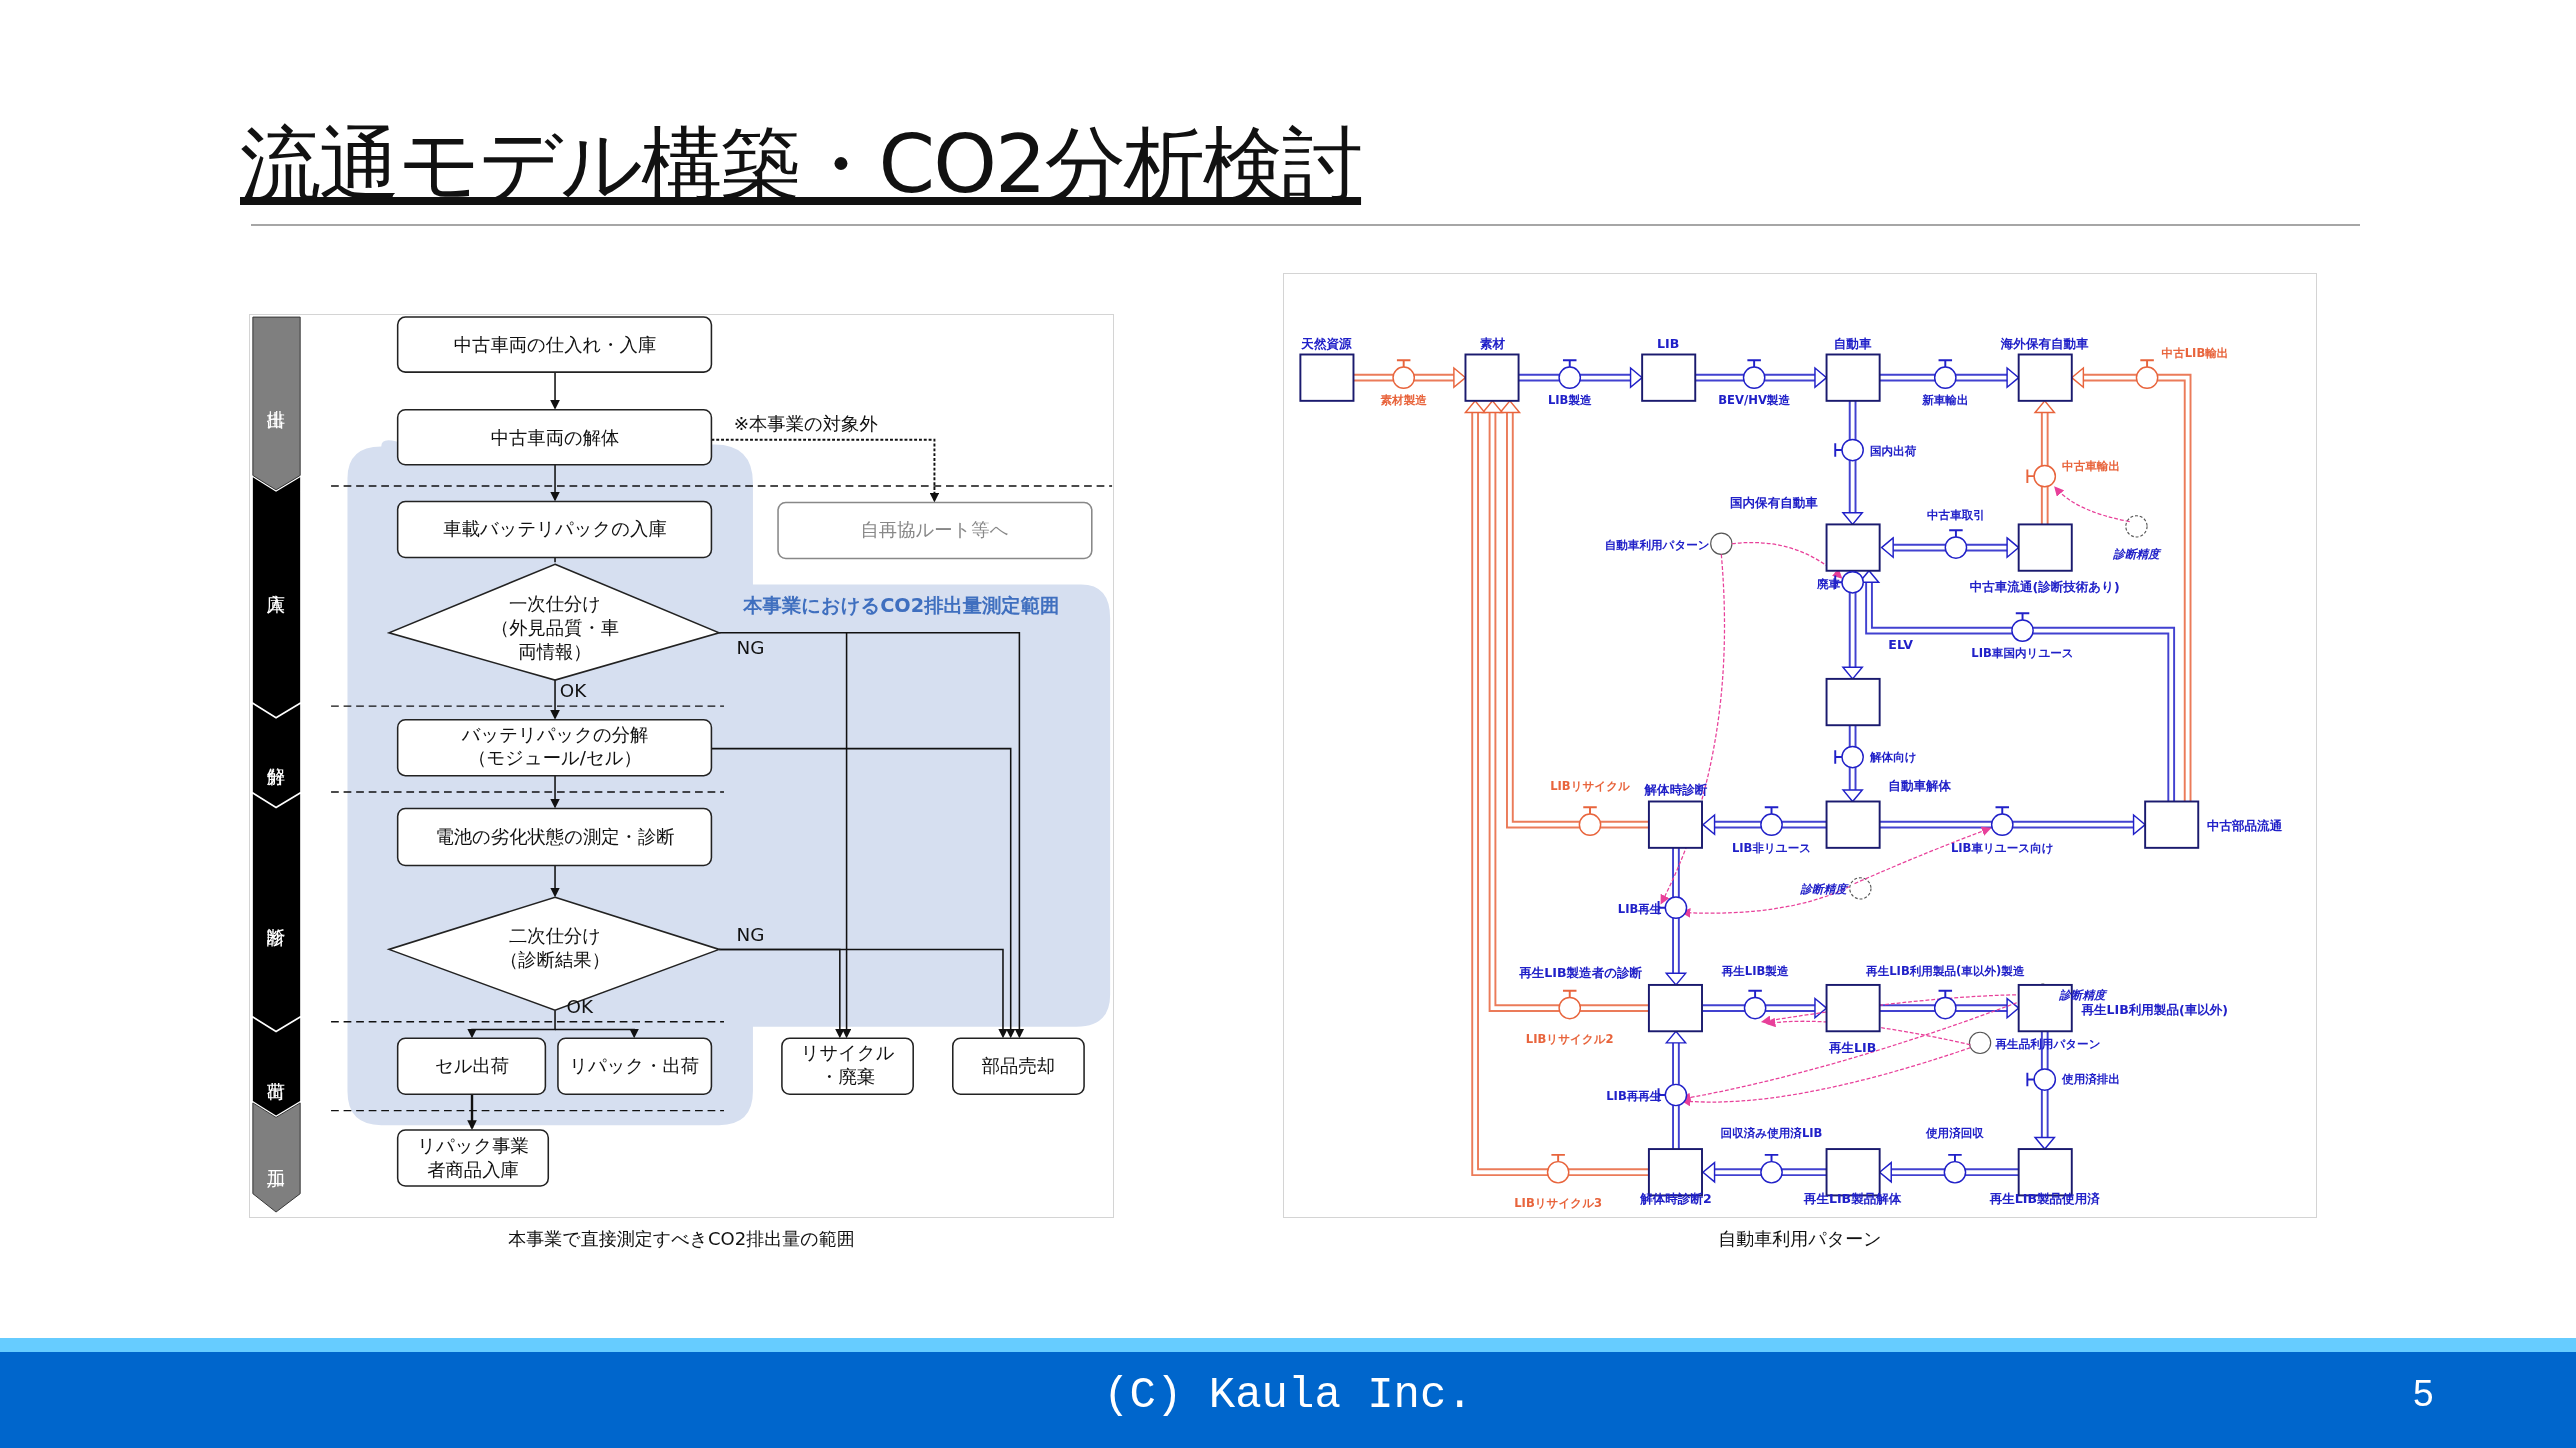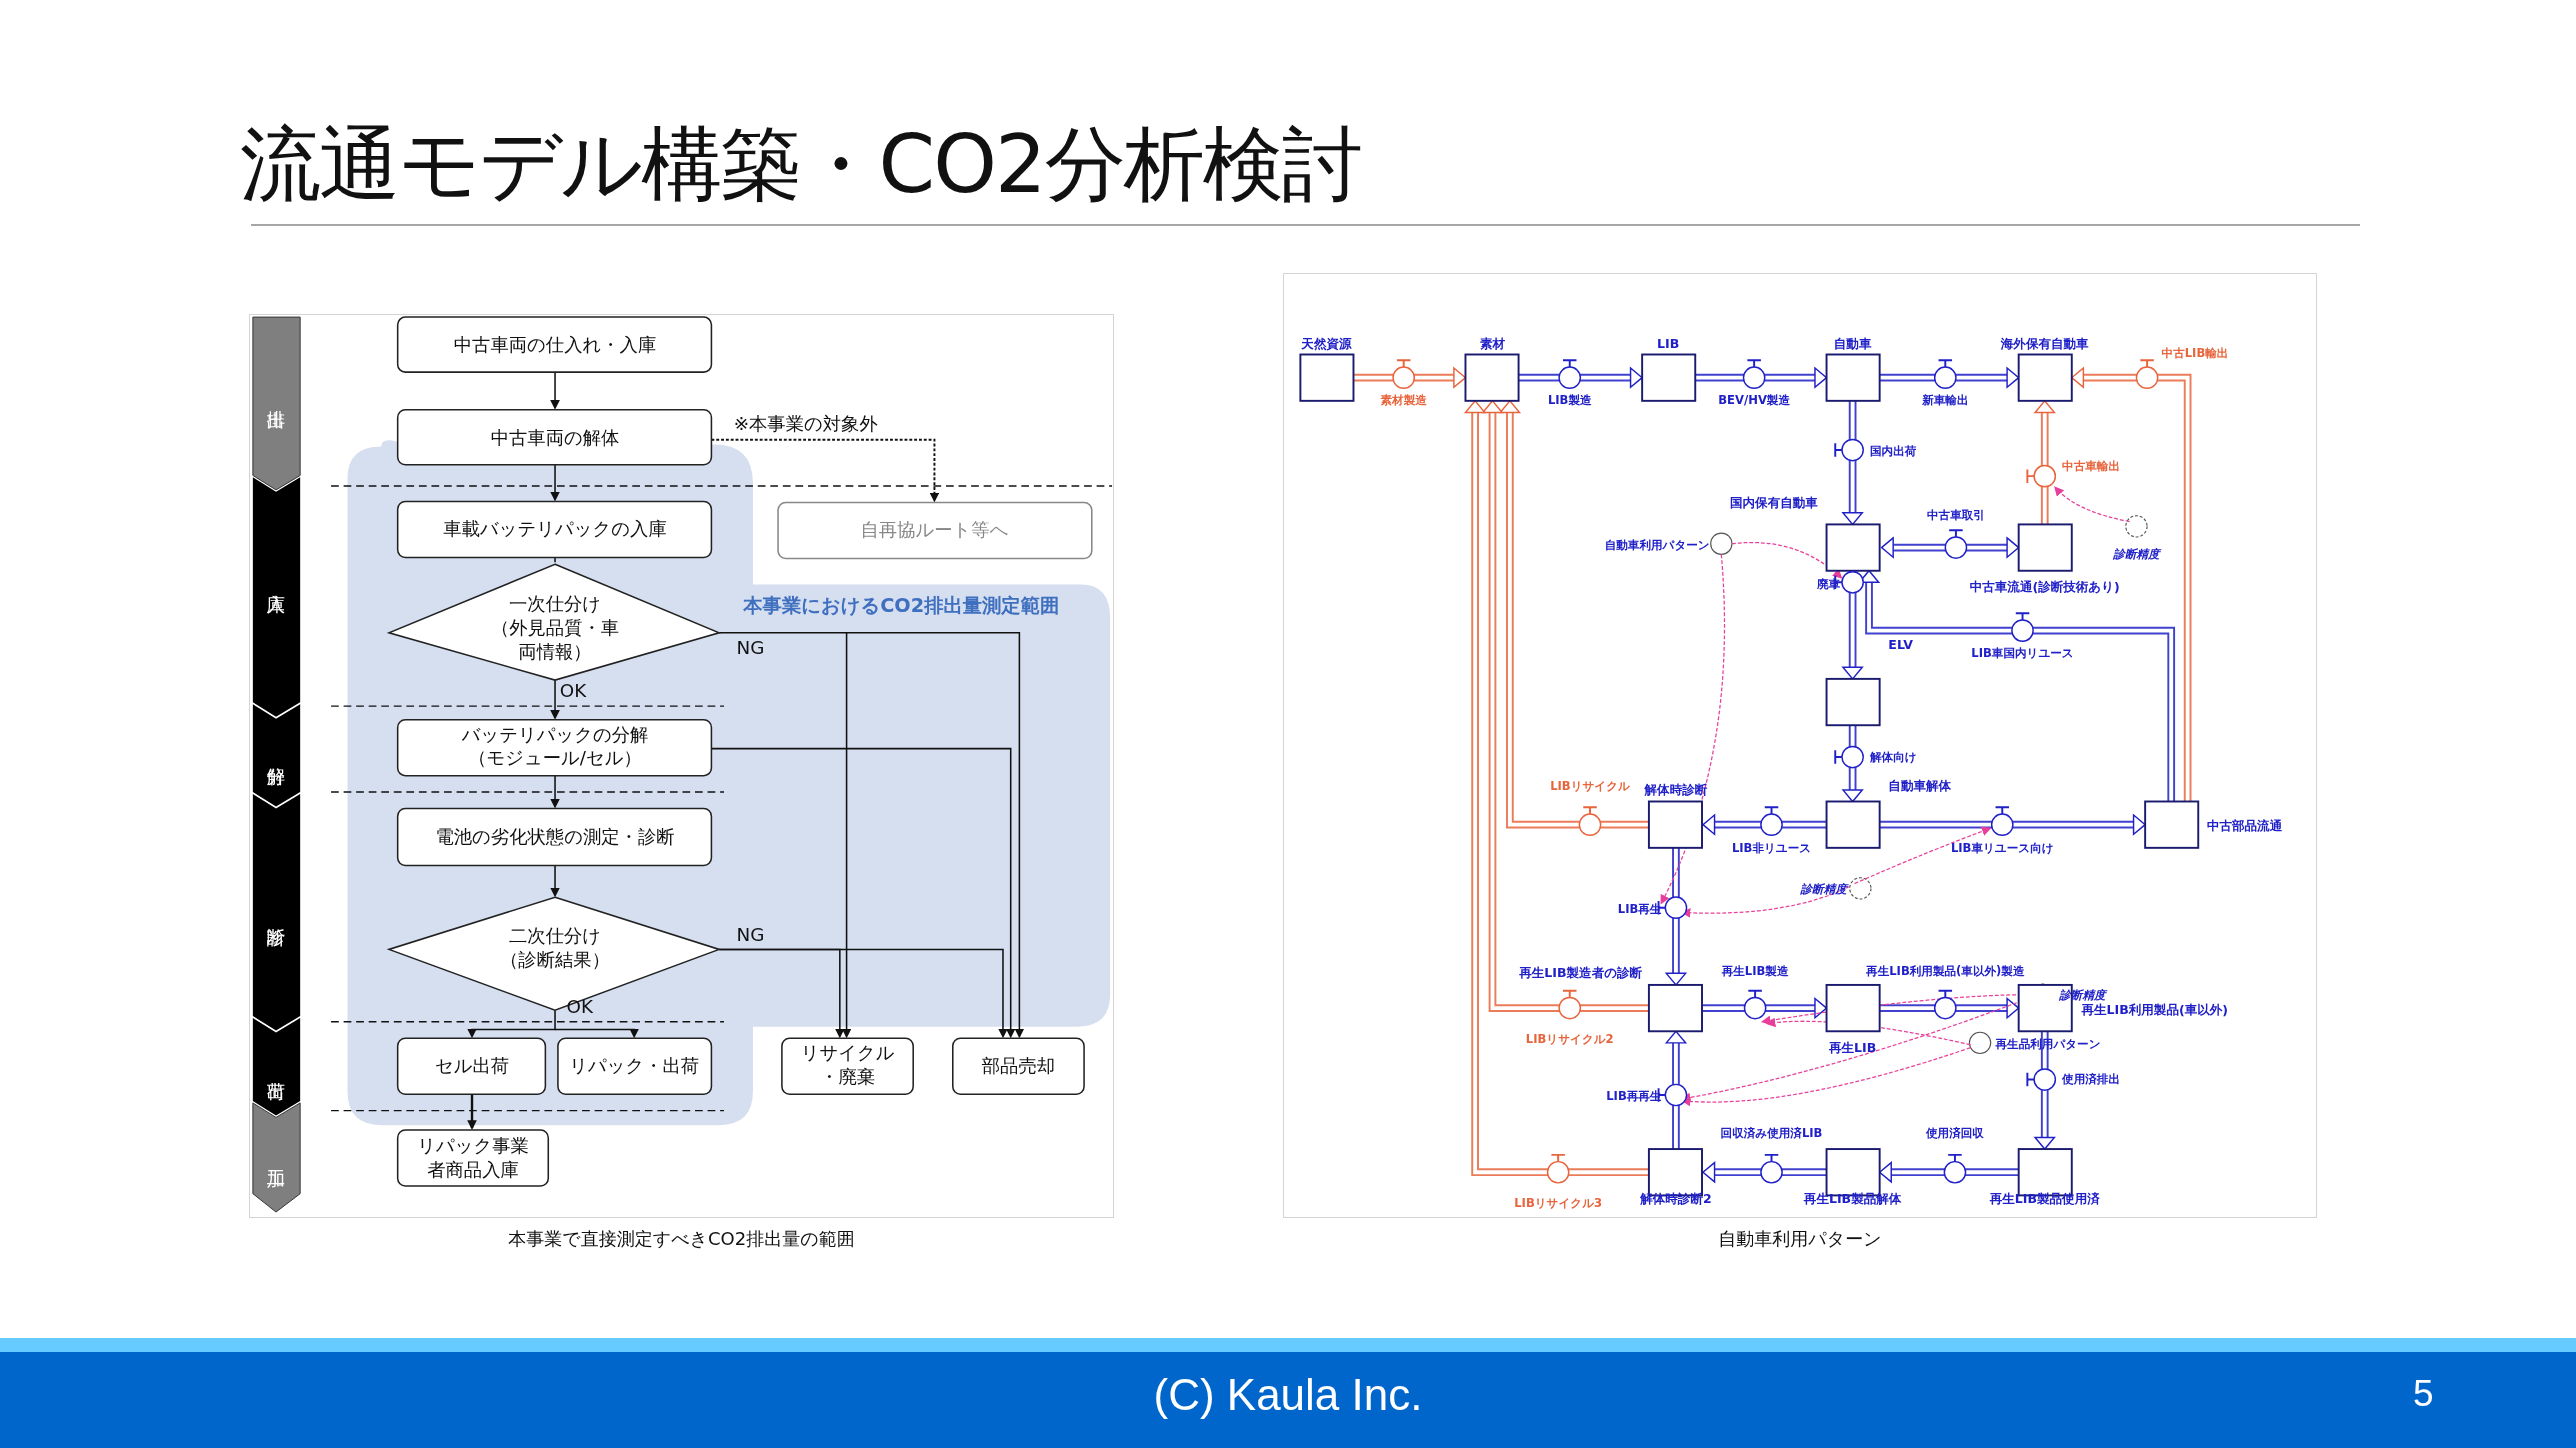--- a/index.html
+++ b/index.html
@@ -1,23 +1,23 @@
 <!DOCTYPE html>
 <html><head>
 <meta charset="utf-8">
 <style>
   html, body { margin:0; padding:0; }
   body { width:2576px; height:1449px; background:#ffffff; position:relative; overflow:hidden; font-family:"DejaVu Sans", sans-serif; }
-  .title { position:absolute; left:240px; top:116px; font-size:81px; line-height:97px; color:#111; letter-spacing:-1.9px; white-space:nowrap; }
+  .title { position:absolute; left:240px; top:116px; font-size:81px; line-height:97px; color:#111; letter-spacing:-1.9px; white-space:nowrap;text-decoration:underline; }
   .title-rule { position:absolute; left:251px; top:224px; width:2109px; height:1.9px; background:#a6a6a6; }
   .frame { position:absolute; border:1.9px solid #d4d4d4; background:#fff; box-sizing:border-box; }
   .caption { position:absolute; font-size:18px; color:#111; white-space:nowrap; text-align:center; }
   .footer-band { position:absolute; left:0; top:1338px; width:2576px; height:14.5px; background:#66ccff; }
   .footer { position:absolute; left:0; top:1352px; width:2576px; height:97px; background:#0066cc; }
-  .footer-text { position:absolute; left:0; width:2576px; top:1370px; text-align:center; font-family:Liberation Sans, sans-serif; font-size:44px; color:#fff; }
+  .footer-text { position:absolute; left:0; width:2576px; top:1370px; text-align:center; font-family:Liberation Mono, monospace; font-size:44px; color:#fff; }
   .page-num { position:absolute; left:2413px; top:1373px; font-family:"Liberation Sans", sans-serif; font-size:37px; color:#fff; }
   svg text { font-family:"DejaVu Sans", sans-serif; }
 </style>
 </head>
 <body>
 
 <div class="title">流通モデル構築・CO2分析検討</div>
 <div class="title-rule"></div>
 
 <div class="frame" style="left:249px;top:314px;width:865px;height:904px;"></div>

